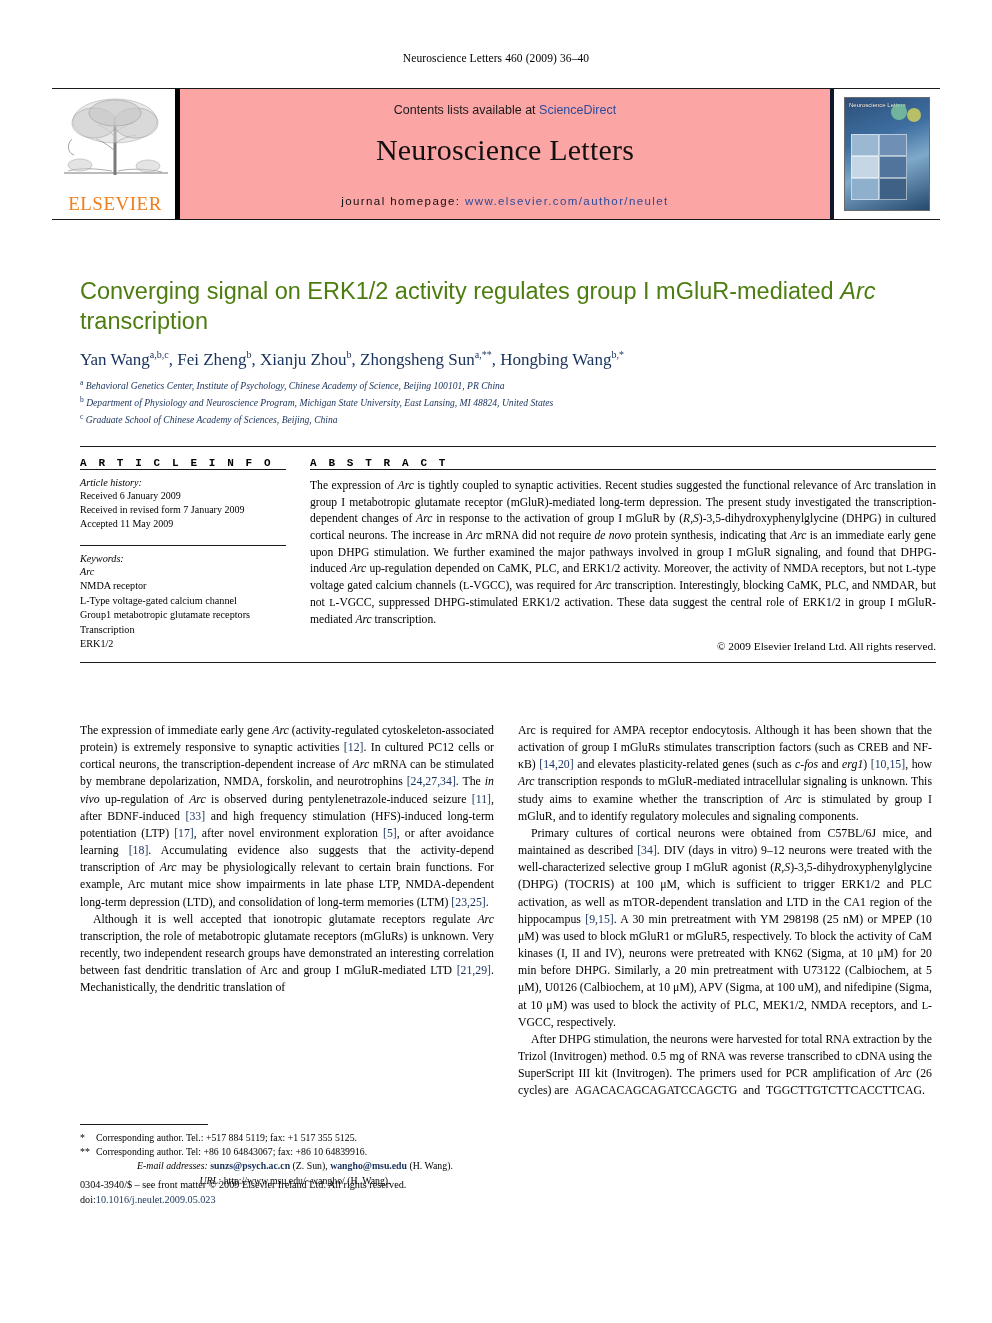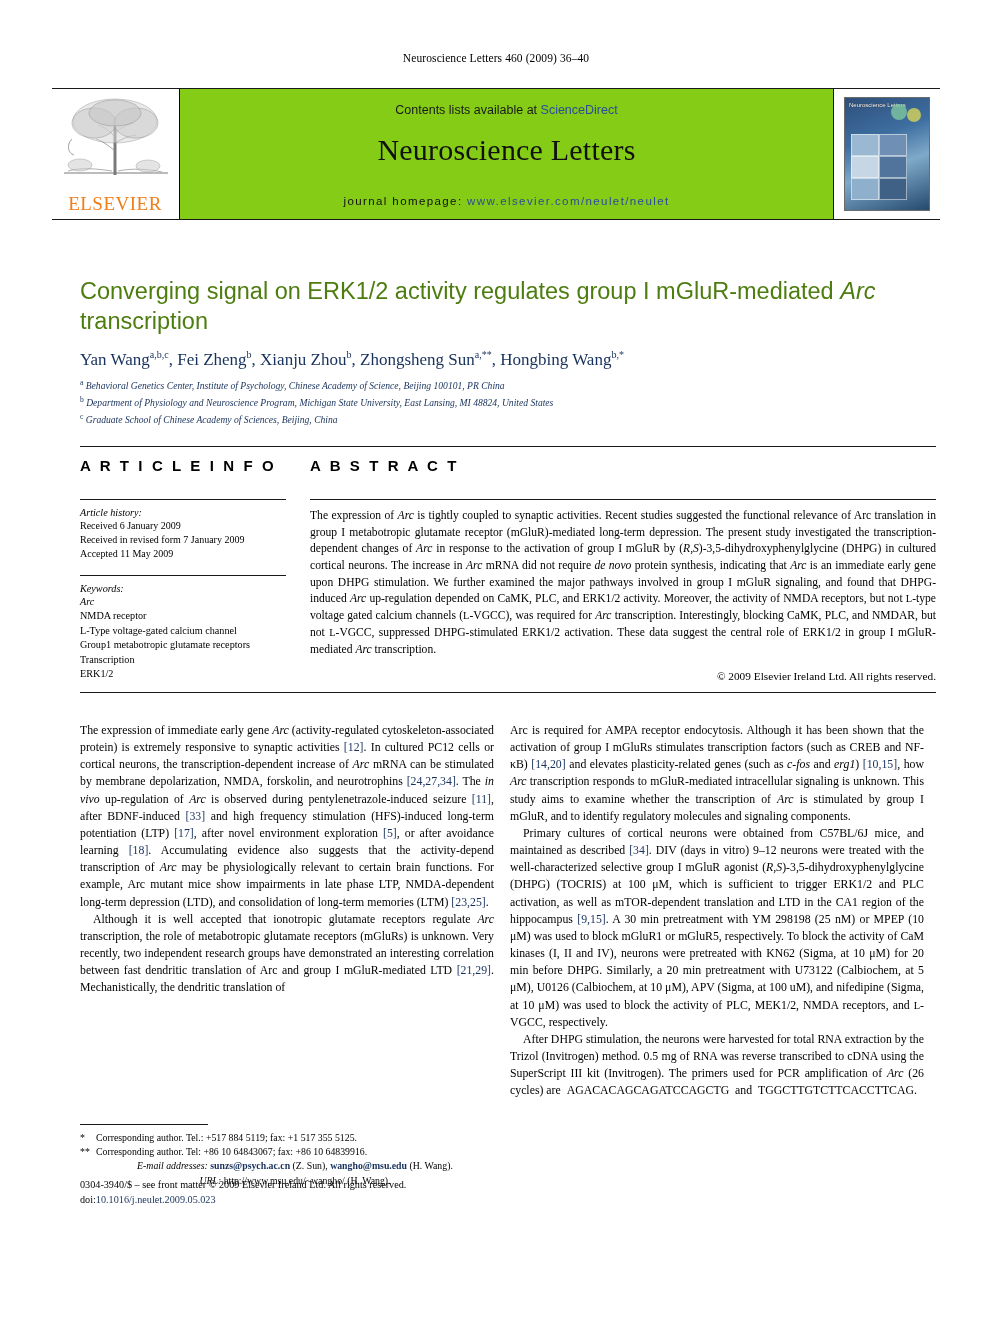--- a/index.html
+++ b/index.html
@@ -42,42 +42,42 @@
     height: 132px;
     border-top: 1.2px solid #1a1a1a;
     border-bottom: 1.2px solid #1a1a1a;
     box-sizing: border-box;
     display: flex;
     align-items: stretch;
   }
   .masthead-left {
     width: 128px;
     flex: none;
-    border-right: 1px solid #000000;
+    border-right: 5px solid #000000;
     box-sizing: border-box;
     position: relative;
     background: #fff;
     padding-top: 4px;
   }
   .tree-svg { position: absolute; left: 6px; top: 4px; }
   .elsevier-word {
     position: absolute;
     left: 0; bottom: 4px;
     width: 126px;
     text-align: center;
     font-family: "Liberation Serif", serif;
     font-size: 19px;
     letter-spacing: 0.5px;
     color: #ef7d1a;
   }
   .masthead-mid {
     flex: 1;
-    background: #84cc16;
+    background: #fca5a5;
     position: relative;
-    border-right: 1px solid #0f172a;
+    border-right: 4px solid #0f172a;
     box-sizing: border-box;
   }
   .contents-line {
     position: absolute;
     top: 14px; left: 0; width: 100%;
     text-align: center;
     font-family: "Liberation Sans", sans-serif;
     font-size: 12.5px;
     color: #1a1a1a;
   }
@@ -179,25 +179,25 @@
     display: flex;
   }
   .info-col {
     width: 230px;
     flex: none;
     padding-right: 24px;
     box-sizing: border-box;
   }
   .abs-col { flex: 1; }
   .sect-head {
-    font-family: Liberation Sans, sans-serif;
+    font-family: Liberation Mono, monospace;
     font-weight: bold;
-    font-size: 15px;
+    font-size: 11px;
     letter-spacing: 2.6px;
-    margin-bottom: 25px;
+    margin-bottom: 0;
   }
   .rule { border-top: 1px solid #1a1a1a; margin: 0 0 7px 0; }
   .rule-abs { border-top: 1px solid #1a1a1a; margin: 0 0 8px 0; }
   .info-sub {
     font-style: italic;
     font-size: 10.2px;
     margin-bottom: 1px;
   }
   .info-line {
     font-size: 10px;
@@ -218,21 +218,21 @@
     font-size: 11.3px;
   }
   .sc { font-variant: small-caps; font-size: 10.4px; }
 
   
   .body-cols {
     position: absolute;
     left: 80px; top: 722px;
     width: 856px;
     display: flex;
-    gap: 16px;
+    gap: 24px;
   }
   .col { width: 414px; }
   .col p {
     margin: 0;
     font-size: 11.8px;
     line-height: 1.455;
     text-align: justify;
     text-justify: inter-word;
   }
   .col p.indent { text-indent: 13px; }
@@ -301,21 +301,21 @@
       <div class="elsevier-word">ELSEVIER</div>
     </div>
 
     <div class="masthead-mid">
       <div class="contents-line">
         <span>Contents lists available at </span><span class="sciencedirect">ScienceDirect</span>
       </div>
       <div class="journal-name">Neuroscience Letters</div>
       <div class="homepage-line">
         <span>journal homepage:</span>
-        <span class="homepage-url">www.elsevier.com/neulet/neulet</span>
+        <span class="homepage-url">www.elsevier.com/author/neulet</span>
       </div>
     </div>
 
     <div class="masthead-right">
       <div class="cover">
         <div class="cover-title">Neuroscience Letters</div>
         <div class="cover-blob" style="left:46px;top:6px;width:16px;height:16px;background:#7ec8a0;"></div>
         <div class="cover-blob" style="left:62px;top:10px;width:14px;height:14px;background:#d8d45a;"></div>
         <div class="cover-swatch" style="left:6px;top:36px;background:#9ab8d2;"></div>
         <div class="cover-swatch" style="left:34px;top:36px;background:#6f90b4;"></div>

